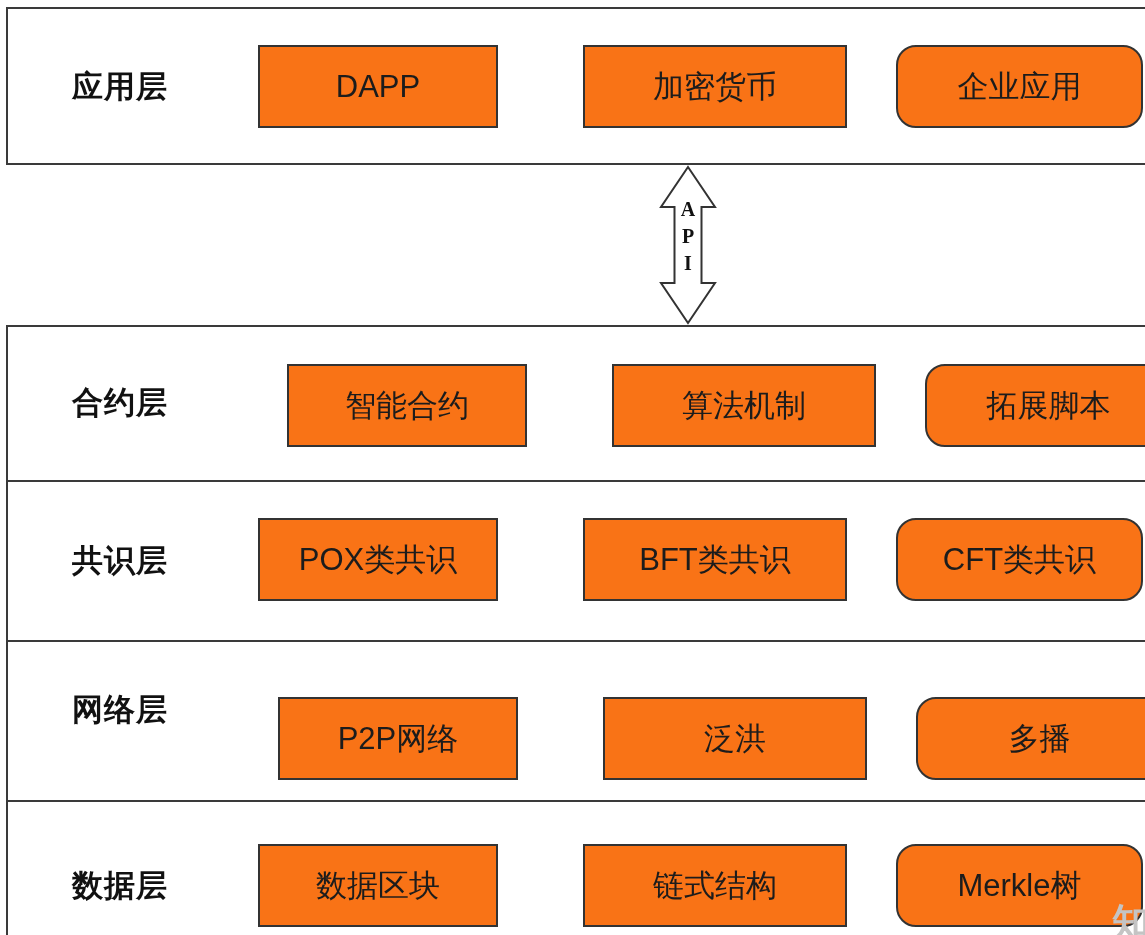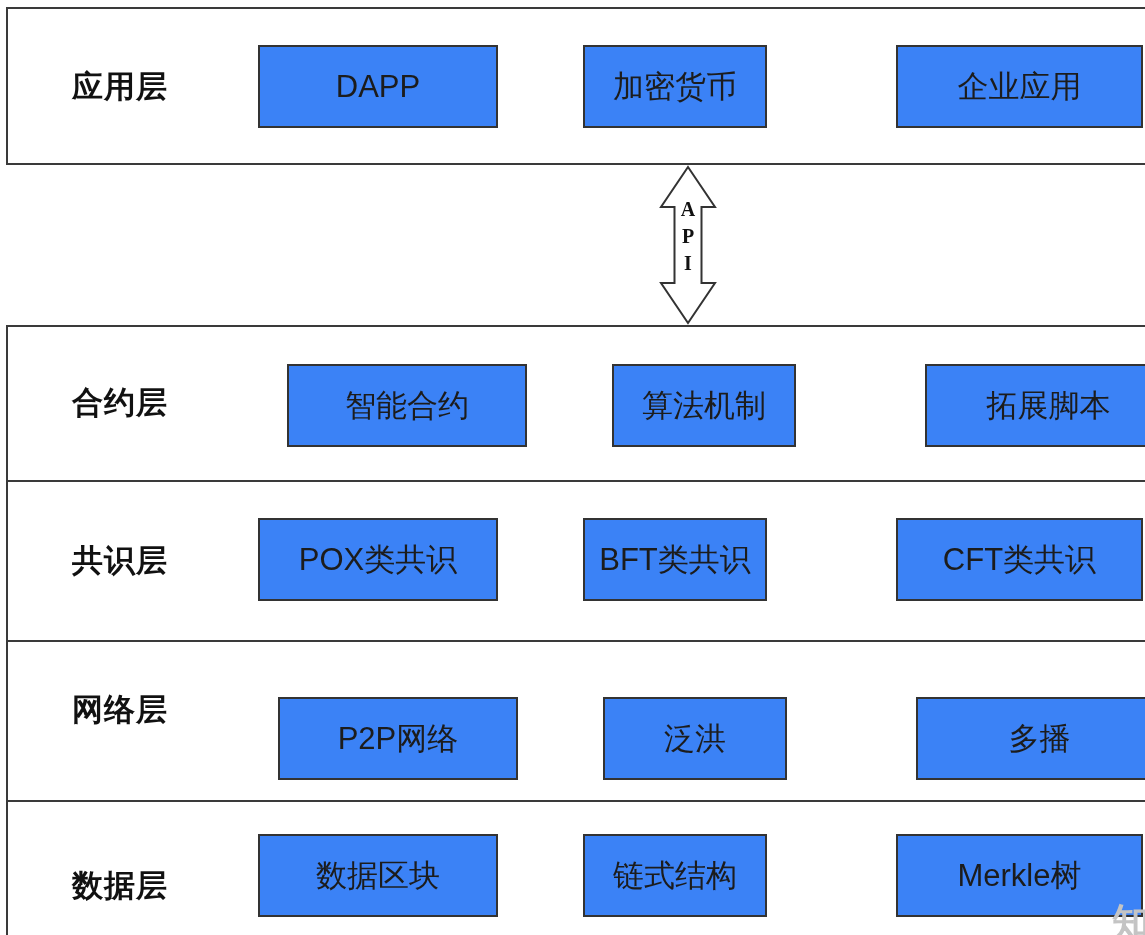--- a/index.html
+++ b/index.html
@@ -44,37 +44,37 @@
   .r1 .layer-label { top: 78px; }
   .r2 .layer-label { top: 76px; }
   .r3 .layer-label { top: 79px; }
   .r4 .layer-label { top: 68px; }
   .r5 .layer-label { top: 84px; }
 
   .box {
     position: absolute;
     height: 83px;
     border: 2px solid #333333;
-    background: #3b82f6;
+    background: #f97316;
     box-sizing: border-box;
     display: flex;
     align-items: center;
     justify-content: center;
     font-size: 31px;
     color: #1c1c1c;
     white-space: nowrap;
   }
   .box.c1 { left: 250px; width: 240px; }
-  .box.c2 { left: 575px; width: 184px; }
-  .box.c3 { left: 888px; width: 247px; }
+  .box.c2 { left: 575px; width: 264px; }
+  .box.c3 { left: 888px; width: 247px; border-radius: 20px; }
   .r1 .box { top: 36px; }
   .r2 .box { top: 37px; margin-left: 29px; }
   .r3 .box { top: 36px; }
   .r4 .box { top: 55px; margin-left: 20px; }
-  .r5 .box { top: 32px; }
+  .r5 .box { top: 42px; }
 
   
   .api-arrow {
     position: absolute;
     left: 650px;
     top: 160px;
     width: 76px;
     height: 170px;
   }
   .api-letters {

